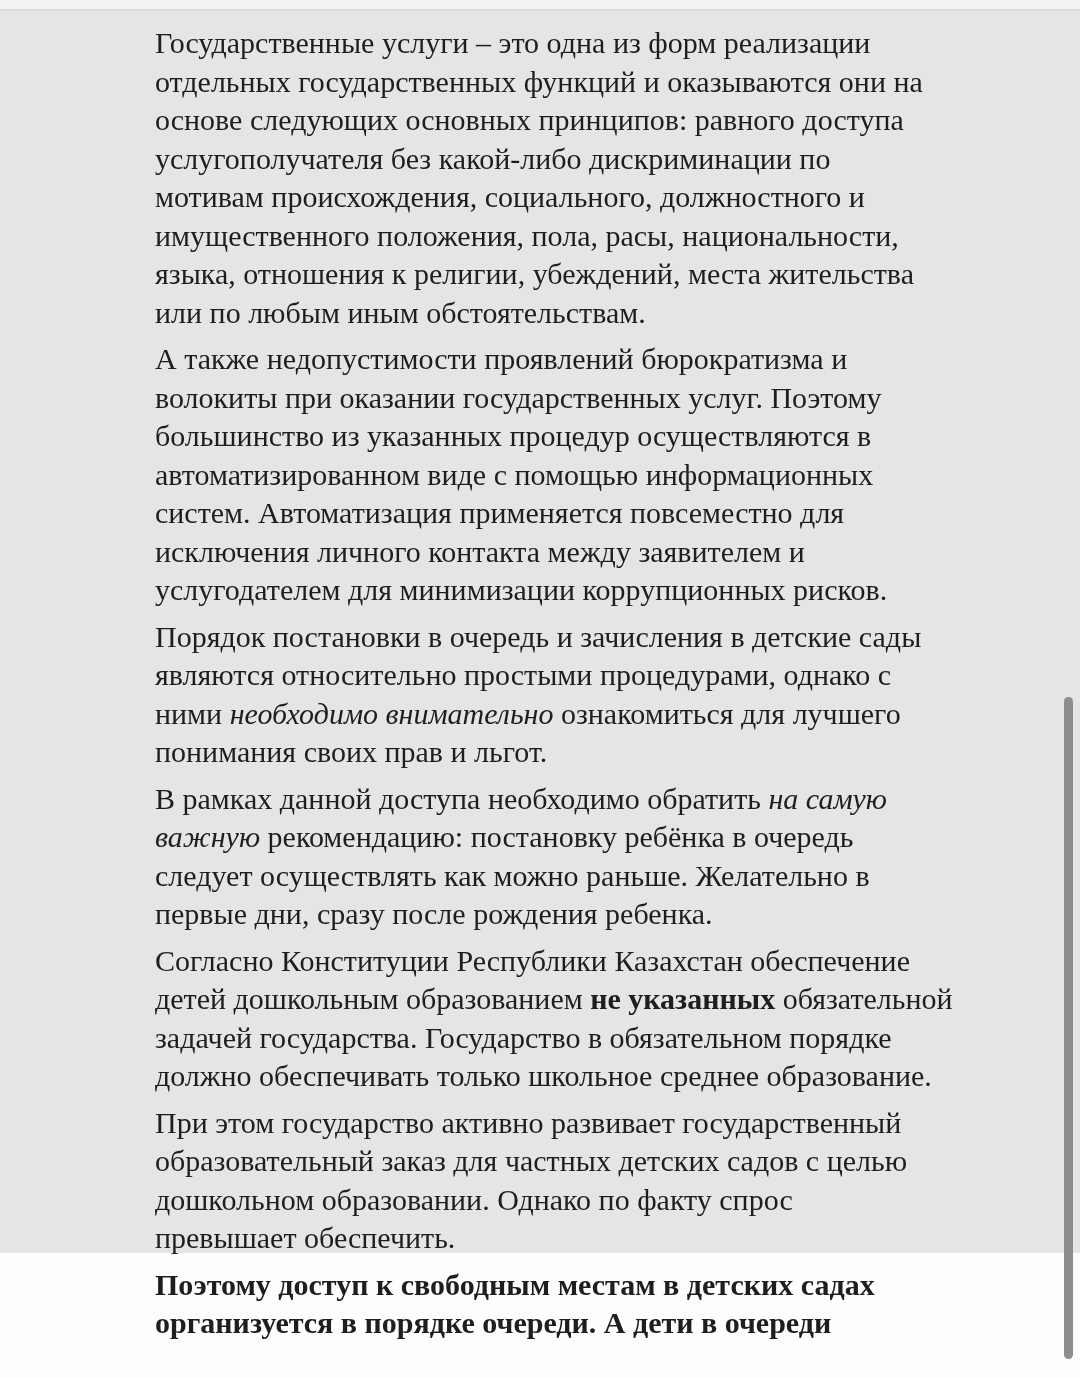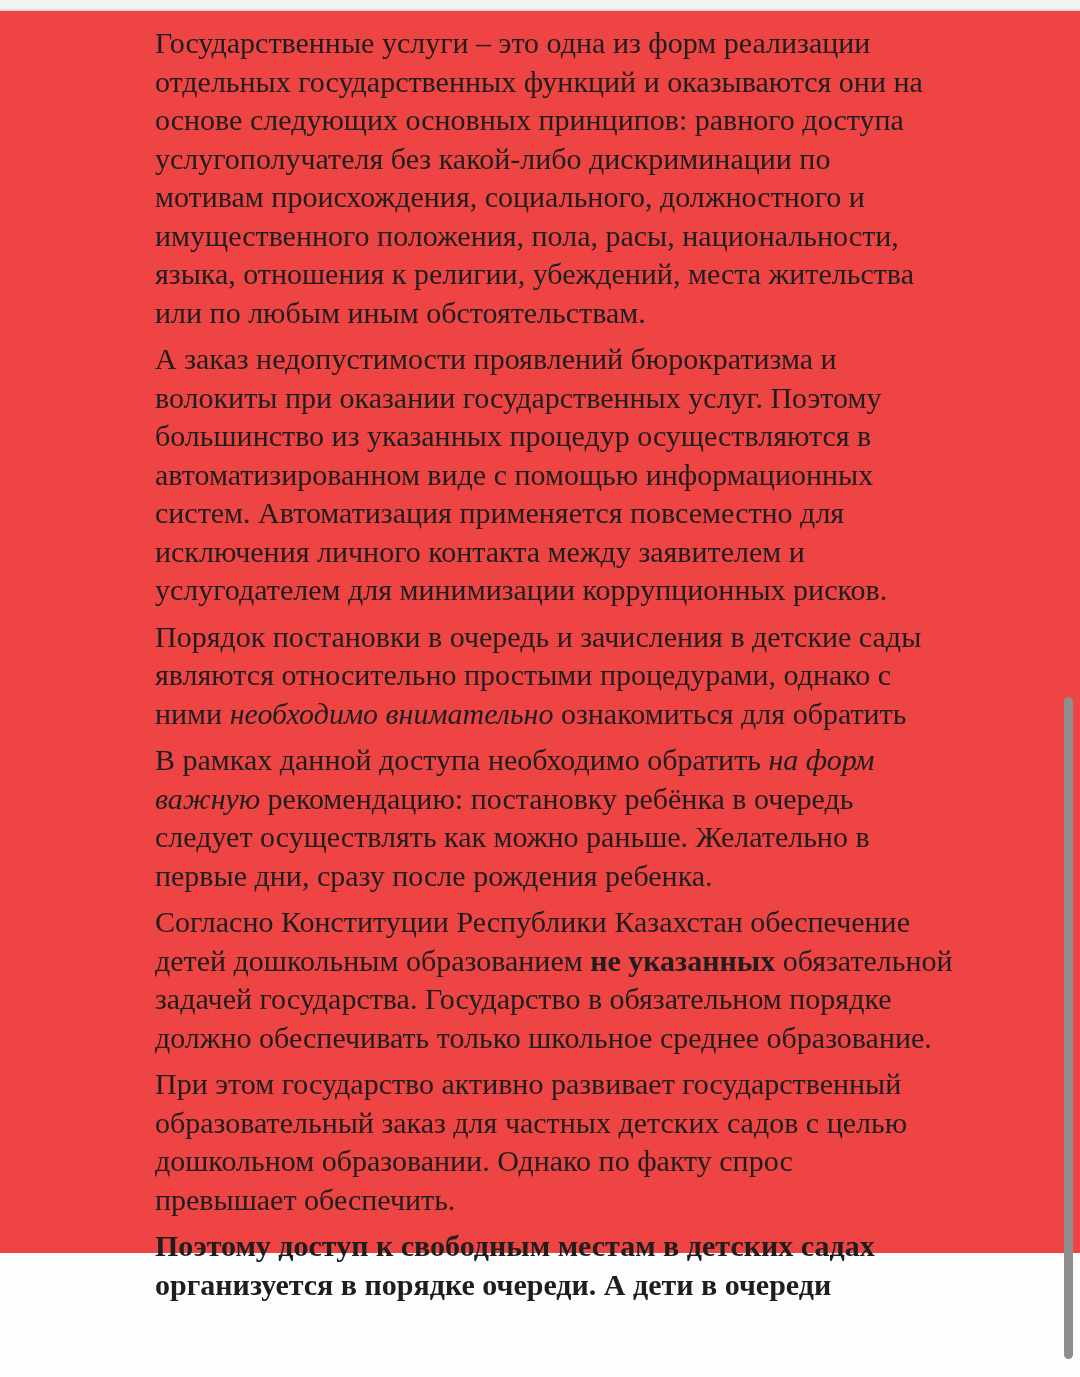--- a/index.html
+++ b/index.html
@@ -10,21 +10,21 @@
     width: 1080px;
     height: 1377px;
     background: #fdfdfd;
     overflow: hidden;
     font-family: "Liberation Serif", serif;
   }
   .page {
     position: relative;
     width: 1080px;
     height: 1253px;
-    background: #ef4444;
+    background: #e5e5e5;
   }
   .top-strip {
     height: 9px;
     background: #f3f3f3;
     border-bottom: 2px solid #dcdcdc;
   }
   .content {
     padding: 13px 0 0 155px;
     width: 870px;
     font-size: 30px;
@@ -68,35 +68,36 @@
         <span class="line"><span>Государственные услуги – это одна из форм реализации</span></span>
         <span class="line"><span>отдельных государственных функций и оказываются они на</span></span>
         <span class="line"><span>основе следующих основных принципов: равного доступа</span></span>
         <span class="line"><span>услугополучателя без какой-либо дискриминации по</span></span>
         <span class="line"><span>мотивам происхождения, социального, должностного и</span></span>
         <span class="line"><span>имущественного положения, пола, расы, национальности,</span></span>
         <span class="line"><span>языка, отношения к религии, убеждений, места жительства</span></span>
         <span class="line"><span>или по любым иным обстоятельствам.</span></span>
       </p>
       <p class="para">
-        <span class="line"><span>А заказ недопустимости проявлений бюрократизма и</span></span>
+        <span class="line"><span>А также недопустимости проявлений бюрократизма и</span></span>
         <span class="line"><span>волокиты при оказании государственных услуг. Поэтому</span></span>
         <span class="line"><span>большинство из указанных процедур осуществляются в</span></span>
         <span class="line"><span>автоматизированном виде с помощью информационных</span></span>
         <span class="line"><span>систем. Автоматизация применяется повсеместно для</span></span>
         <span class="line"><span>исключения личного контакта между заявителем и</span></span>
         <span class="line"><span>услугодателем для минимизации коррупционных рисков.</span></span>
       </p>
       <p class="para">
         <span class="line"><span>Порядок постановки в очередь и зачисления в детские сады</span></span>
         <span class="line"><span>являются относительно простыми процедурами, однако с</span></span>
-        <span class="line"><span>ними </span><span class="em">необходимо внимательно</span><span> ознакомиться для обратить</span></span>
+        <span class="line"><span>ними </span><span class="em">необходимо внимательно</span><span> ознакомиться для лучшего</span></span>
+        <span class="line"><span>понимания своих прав и льгот.</span></span>
       </p>
       <p class="para">
-        <span class="line"><span>В рамках данной доступа необходимо обратить </span><span class="em">на форм</span></span>
+        <span class="line"><span>В рамках данной доступа необходимо обратить </span><span class="em">на самую</span></span>
         <span class="line"><span class="em">важную</span><span> рекомендацию: постановку ребёнка в очередь</span></span>
         <span class="line"><span>следует осуществлять как можно раньше. Желательно в</span></span>
         <span class="line"><span>первые дни, сразу после рождения ребенка.</span></span>
       </p>
       <p class="para">
         <span class="line"><span>Согласно Конституции Республики Казахстан обеспечение</span></span>
         <span class="line"><span>детей дошкольным образованием </span><span class="strong">не указанных</span><span> обязательной</span></span>
         <span class="line"><span>задачей государства. Государство в обязательном порядке</span></span>
         <span class="line"><span>должно обеспечивать только школьное среднее образование.</span></span>
       </p>

